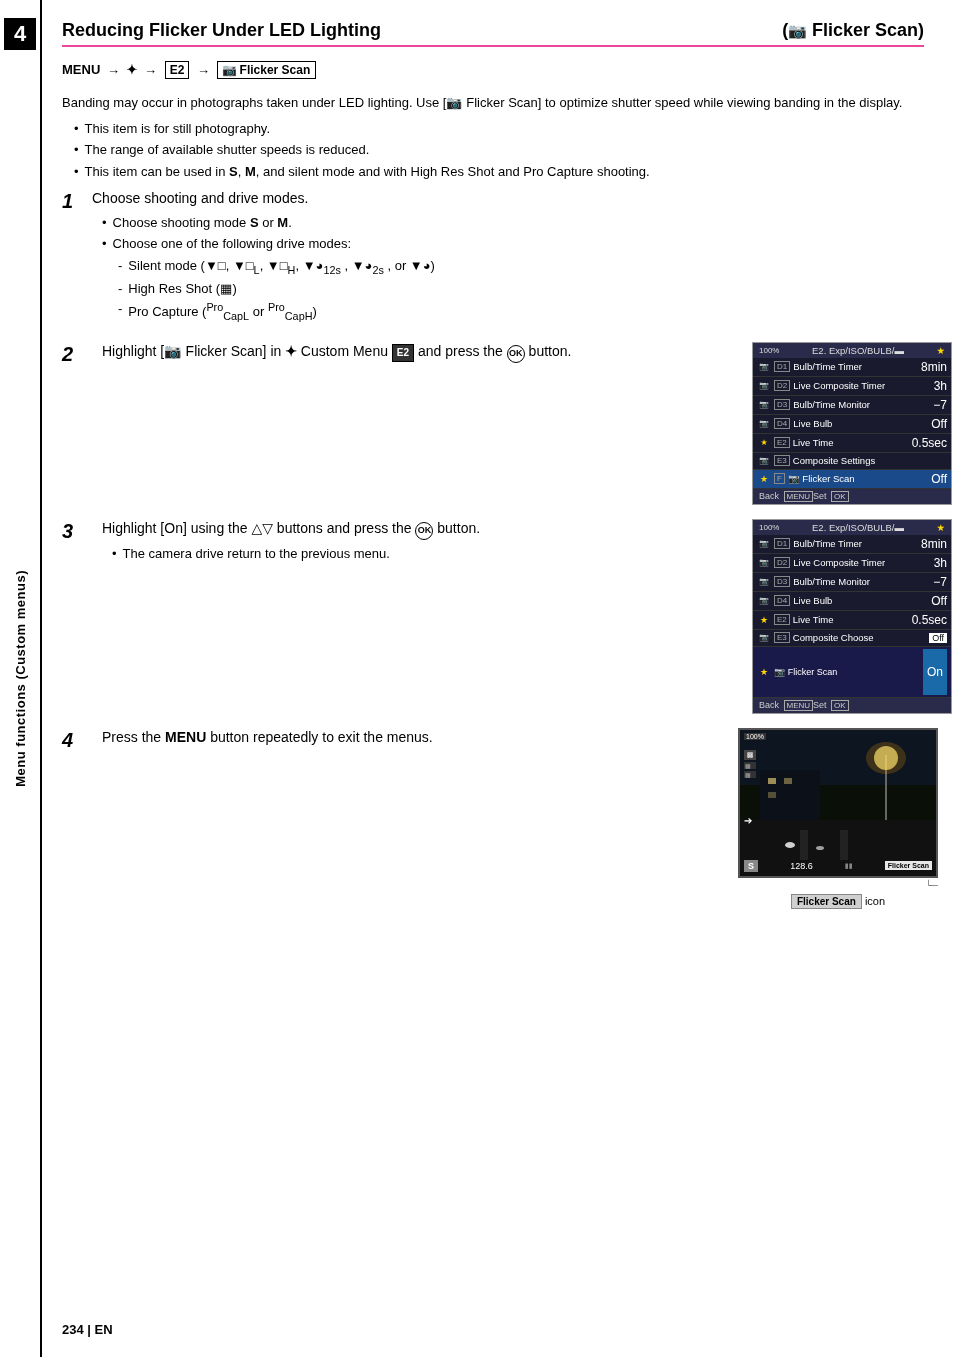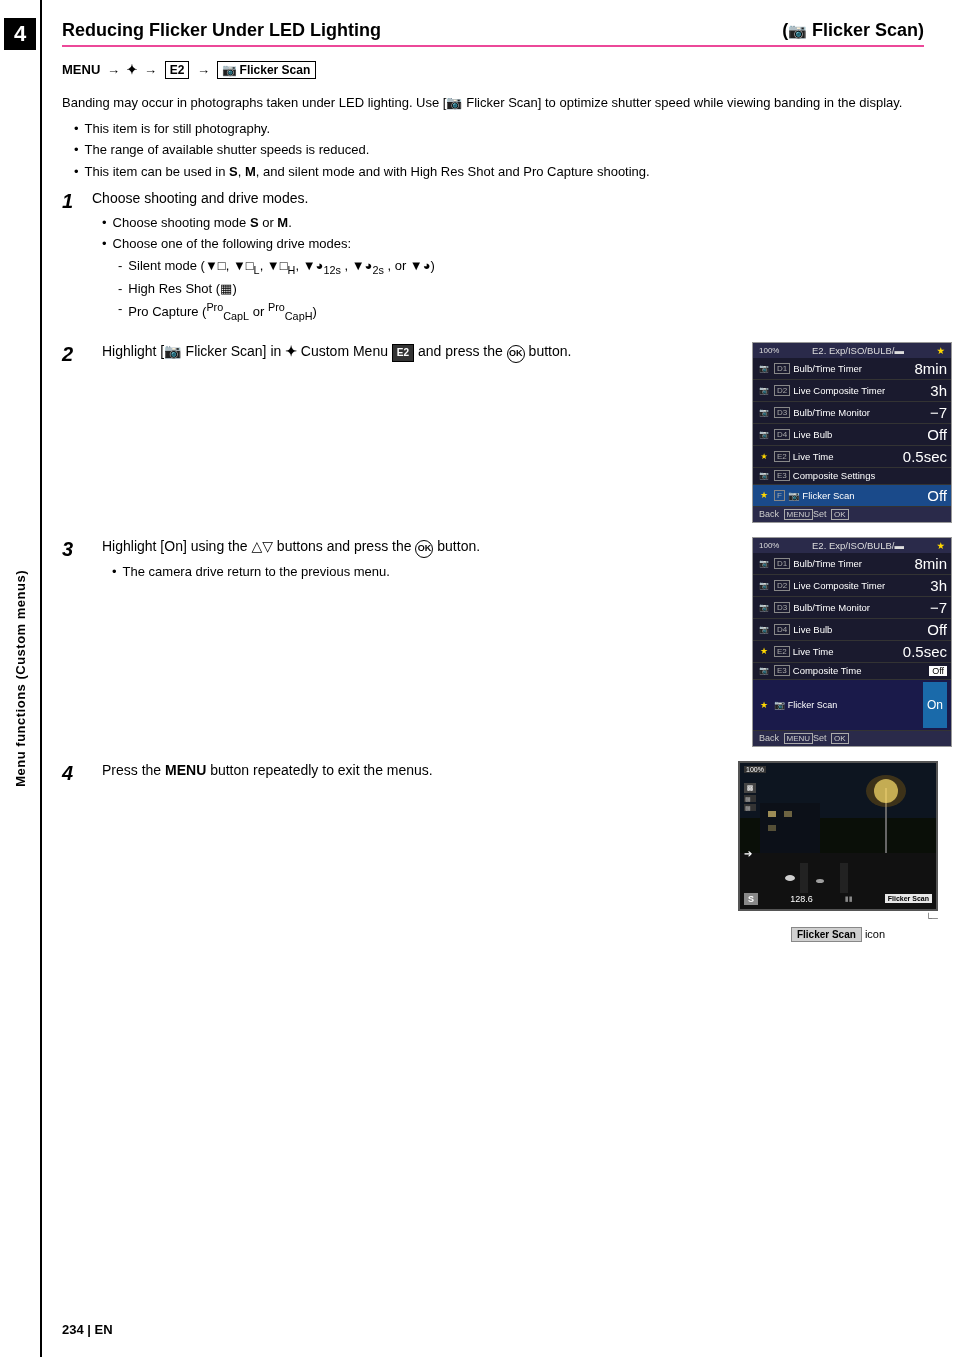--- a/index.html
+++ b/index.html
@@ -260,21 +260,21 @@
       margin-right: 3px;
       color: #aaa;
     }
 
     .row-name {
       flex: 1;
       font-size: 9.5px;
     }
 
     .row-value {
-      font-size: 15px;
+      font-size: 12px;
       color: #fff;
     }
 
     .camera-menu-footer {
       display: flex;
       justify-content: flex-start;
       padding: 2px 6px;
       background: #2a2a4a;
       font-size: 9px;
       color: #ccc;
@@ -646,21 +646,21 @@
           </div>
           <div class="camera-menu-row">
             <span class="row-icon" style="color:#ffd700; font-size:9px;">★</span>
             <span class="row-label-box">E2</span>
             <span class="row-name">Live Time</span>
             <span class="row-value">0.5sec</span>
           </div>
           <div class="camera-menu-row">
             <span class="row-icon" style="font-size:8px;">📷</span>
             <span class="row-label-box">E3</span>
-            <span class="row-name">Composite Time</span>
+            <span class="row-name">Composite Choose</span>
             <span class="row-value popup-label">Off</span>
           </div>
           <div class="camera-menu-row" style="background:#1a1a4a;">
             <span class="row-icon" style="color:#ffd700; font-size:9px;">★</span>
             <span style="font-size:9px; flex:1;">📷 Flicker Scan</span>
             <span class="row-value popup-val">On</span>
           </div>
           <div class="camera-menu-footer">
             <span class="footer-back">Back <span class="menu-box-small">MENU</span></span>
             <span class="footer-set">Set <span class="menu-box-small">OK</span></span>

